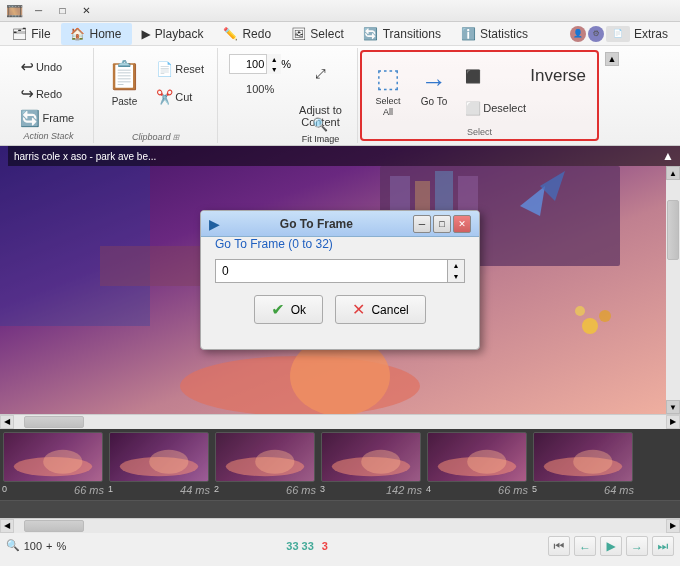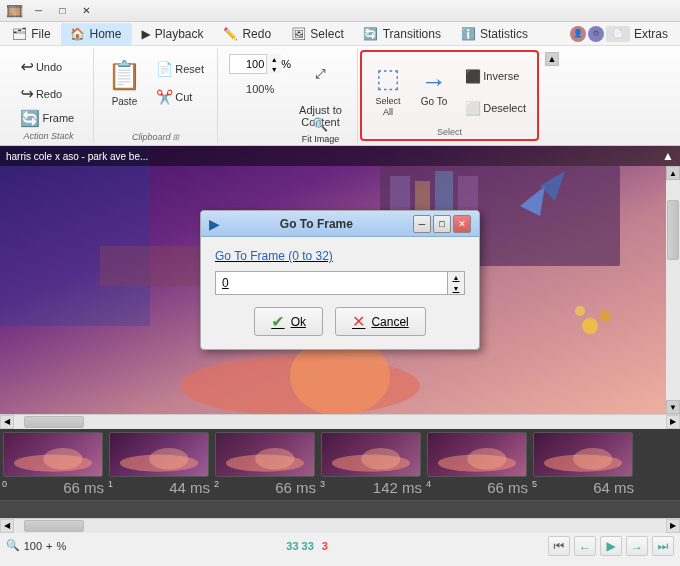--- a/index.html
+++ b/index.html
@@ -144,21 +144,21 @@
     .content-area {
       position: relative;
       height: 268px;
       background: #1a1a2e;
       overflow: hidden;
     }
     .content-bar {
       position: absolute;
       top: 0;
       right: 0;
-      left: 0;
+      left: 8px;
       height: 20px;
       background: rgba(0,0,0,0.5);
       display: flex;
       align-items: center;
       padding: 0 6px;
       z-index: 2;
     }
     .content-bar-text {
       color: white;
       font-size: 10px;
@@ -207,22 +207,21 @@
     .dialog-title-text { flex: 1; font-size: 12px; font-weight: bold; color: #333; text-align: center; }
     .dialog-title-btns { display: flex; gap: 2px; }
     .dialog-title-btn {
       width: 18px; height: 18px; border: 1px solid #888;
       background: linear-gradient(to bottom, #f0f0f0, #d8d8d8);
       cursor: pointer; display: flex; align-items: center; justify-content: center;
       font-size: 9px; border-radius: 2px;
     }
     .dialog-title-btn.close-btn { background: linear-gradient(to bottom, #f08080, #d06060); color: white; }
     .dialog-body {
-      padding: 12px 14px;
-      text-decoration: underline;
+      padding: 0 14px;
     }
     .dialog-label {
       color: #2060c0;
       font-size: 12px;
       margin-bottom: 8px;
       font-weight: 500;
     }
     .dialog-input-wrap {
       display: flex;
       border: 1px solid #aaa;
@@ -333,21 +332,21 @@
       overflow: hidden;
       position: relative;
     }
     .timeline-info {
       display: flex;
       justify-content: space-between;
       width: 100%;
       padding: 2px 2px 0;
     }
     .timeline-num { color: #ccc; font-size: 9px; }
-    .timeline-ms { color: #aaa; font-size: 15px; }
+    .timeline-ms { color: #aaa; font-size: 11px; font-style: italic; }
 
     
     .timeline-nums {
       height: 18px;
       background: #484848;
       display: flex;
       align-items: center;
       padding: 0 4px;
       border-top: 1px solid #555;
     }
@@ -622,21 +621,21 @@
       </div>
 
       <div class="ribbon-btn" style="height:76px; justify-content:flex-start; padding-top:6px; min-width:44px;">
         <span style="font-size:26px; color:#3377cc;">→</span>
         <span style="font-size:10px; text-align:center;">Go To</span>
       </div>
 
       <div style="display:flex; flex-direction:column; gap:4px; justify-content:flex-start; padding-top:6px;">
         <div class="ribbon-btn" style="flex-direction:row; min-width:56px; height:28px; justify-content:flex-start;">
           <span style="font-size:13px;">⬛</span>
-          <span style="font-size:11px;">Inverse</span>
+          <span style="font-size:17px;margin-left:47px;">Inverse</span>
         </div>
         <div class="ribbon-btn" style="flex-direction:row; min-width:56px; height:28px; justify-content:flex-start;">
           <span style="font-size:13px;">⬜</span>
           <span style="font-size:11px;">Deselect</span>
         </div>
       </div>
     </div>
     <div class="select-group-label">Select</div>
   </div>
 

